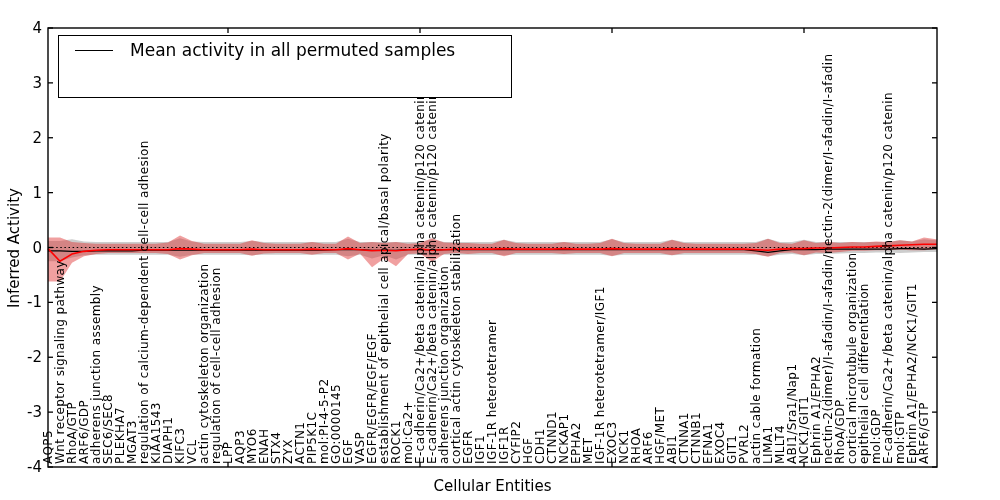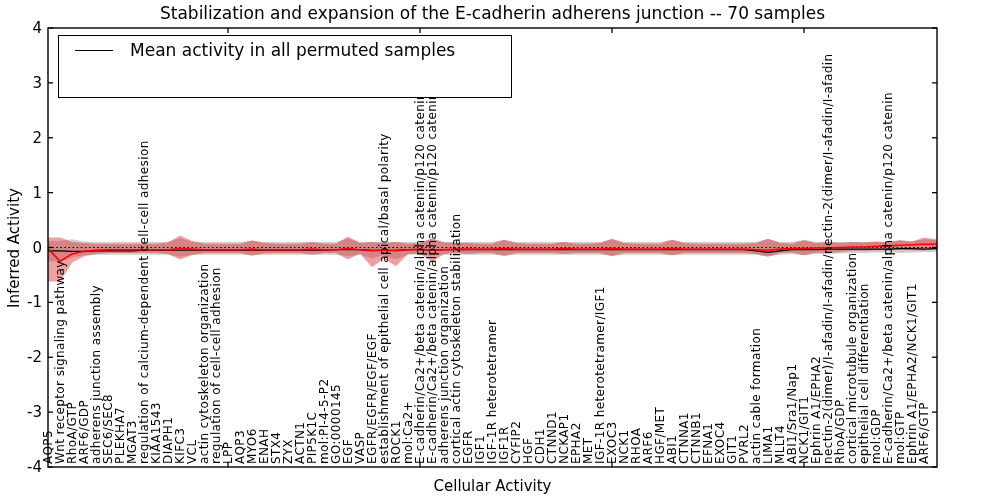--- a/index.html
+++ b/index.html
@@ -17,23 +17,22 @@
   .legend{position:absolute;left:58px;top:35px;width:452px;height:61px;background:#fff;
           border:1.5px solid #000;z-index:3;display:flex;flex-direction:column;justify-content:flex-start;}
   .lrow{display:flex;align-items:center;height:28px;}
   .lline{display:inline-block;width:38px;height:0;border-top:1.7px solid #000;margin-left:16px;flex:none;}
   .ltext{font-size:17px;margin-left:17px;white-space:nowrap;}
 </style>
 </head>
 <body>
 
 <div class="fig">
-  <div class="title">Stabilization and expansion of the E-cadherin adherens junction -- 70 samples</div>
   <div class="ylabel">Inferred Activity</div>
-  <div class="xlabel">Cellular Activity</div>
+  <div class="xlabel">Cellular Entities</div>
 
   <svg id="plot-svg" width="1000" height="500">
       <path d="M48,240.915 L60,240.915 L72,239.26875 L84,241.46375 L96,242.0125 L108,242.0125 L120,242.0125 L132,242.0125 L144,242.0125 L156,242.0125 L168,242.0125 L180,238.17125 L192,241.46375 L204,242.0125 L216,242.0125 L228,242.0125 L240,242.0125 L252,240.915 L264,242.0125 L276,242.0125 L288,242.0125 L300,242.0125 L312,242.0125 L324,242.0125 L336,242.0125 L348,238.72 L360,242.0125 L372,242.0125 L384,242.0125 L396,242.0125 L408,242.0125 L420,242.0125 L432,239.26875 L444,242.0125 L456,242.0125 L468,242.0125 L480,242.0125 L492,242.0125 L504,239.8175 L516,242.0125 L528,242.0125 L540,242.0125 L552,242.0125 L564,242.0125 L576,242.0125 L588,242.0125 L600,242.0125 L612,239.26875 L624,242.0125 L636,242.0125 L648,242.0125 L660,242.0125 L672,239.8175 L684,242.0125 L696,242.0125 L708,242.0125 L720,242.0125 L732,242.0125 L744,242.0125 L756,242.0125 L768,238.72 L780,242.0125 L792,242.0125 L804,239.8175 L816,242.0125 L828,242.0125 L840,242.0125 L852,242.0125 L864,242.0125 L876,242.0125 L888,242.0125 L900,240.36625 L912,241.46375 L924,239.26875 L936,240.36625 L937,240.36625 L937,251.89 L936,251.89 L924,251.89 L912,252.43875 L900,252.9875 L888,252.43875 L876,252.43875 L864,252.9875 L852,252.9875 L840,253.53625 L828,254.085 L816,254.085 L804,255.1825 L792,254.085 L780,254.63375 L768,256.28 L756,254.63375 L744,254.63375 L732,254.63375 L720,254.63375 L708,254.63375 L696,254.63375 L684,254.63375 L672,255.1825 L660,254.63375 L648,254.63375 L636,254.63375 L624,254.63375 L612,255.73125 L600,254.63375 L588,254.63375 L576,254.63375 L564,254.63375 L552,254.63375 L540,254.63375 L528,254.63375 L516,254.63375 L504,255.1825 L492,254.63375 L480,254.63375 L468,254.63375 L456,254.63375 L444,254.63375 L432,255.73125 L420,254.63375 L408,254.63375 L396,259.5725 L384,255.1825 L372,258.475 L360,254.63375 L348,256.28 L336,254.63375 L324,254.63375 L312,254.63375 L300,254.63375 L288,254.63375 L276,254.63375 L264,254.63375 L252,255.1825 L240,254.63375 L228,254.63375 L216,254.63375 L204,254.63375 L192,254.63375 L180,256.82875 L168,254.63375 L156,254.63375 L144,254.63375 L132,254.63375 L120,254.63375 L108,254.63375 L96,254.63375 L84,255.1825 L72,257.3775 L60,261.21875 L48,261.21875 Z" fill="rgba(145,145,145,0.45)" stroke="none"></path>
       <path d="M48,237.6225 L60,237.6225 L72,242.0125 L84,243.11 L96,243.65875 L108,243.65875 L120,243.65875 L132,243.65875 L144,243.65875 L156,243.65875 L168,242.56125 L180,235.4275 L192,240.915 L204,243.65875 L216,243.65875 L228,243.65875 L240,243.65875 L252,240.36625 L264,243.11 L276,243.65875 L288,243.65875 L300,243.65875 L312,242.0125 L324,243.65875 L336,243.65875 L348,236.525 L360,243.11 L372,242.0125 L384,243.11 L396,242.0125 L408,243.65875 L420,243.11 L432,238.17125 L444,242.56125 L456,243.11 L468,243.11 L480,243.65875 L492,243.65875 L504,239.8175 L516,243.11 L528,243.65875 L540,243.65875 L552,243.65875 L564,242.0125 L576,243.65875 L588,243.65875 L600,243.11 L612,238.72 L624,243.11 L636,243.65875 L648,243.65875 L660,243.65875 L672,239.8175 L684,243.11 L696,243.65875 L708,243.65875 L720,243.65875 L732,243.65875 L744,243.65875 L756,243.11 L768,238.72 L780,243.11 L792,243.65875 L804,240.36625 L816,243.11 L828,242.0125 L840,243.11 L852,242.0125 L864,242.56125 L876,241.46375 L888,242.0125 L900,240.36625 L912,241.46375 L924,237.6225 L936,239.26875 L937,239.26875 L937,249.14625 L936,249.14625 L924,250.24375 L912,250.24375 L900,249.695 L888,250.24375 L876,250.24375 L864,250.7925 L852,250.7925 L840,251.89 L828,252.9875 L816,252.43875 L804,255.1825 L792,252.43875 L780,252.9875 L768,256.82875 L756,254.085 L744,252.9875 L732,252.9875 L720,252.9875 L708,252.9875 L696,252.9875 L684,252.9875 L672,255.1825 L660,252.9875 L648,252.9875 L636,252.9875 L624,252.9875 L612,256.28 L600,252.9875 L588,252.9875 L576,252.9875 L564,254.085 L552,252.9875 L540,252.9875 L528,252.9875 L516,252.9875 L504,256.28 L492,252.9875 L480,252.9875 L468,254.085 L456,252.9875 L444,254.085 L432,261.7675 L420,253.53625 L408,254.085 L396,266.1575 L384,258.475 L372,267.255 L360,253.53625 L348,259.5725 L336,252.9875 L324,252.9875 L312,254.63375 L300,252.9875 L288,252.9875 L276,252.9875 L264,253.53625 L252,255.73125 L240,252.9875 L228,252.9875 L216,252.9875 L204,252.9875 L192,255.1825 L180,259.5725 L168,254.085 L156,252.9875 L144,252.9875 L132,252.9875 L120,252.9875 L108,252.9875 L96,254.085 L84,256.28 L72,262.865 L60,281.5225 L48,281.5225 Z" fill="rgba(222,45,45,0.45)" stroke="none"></path>
       <polyline points="48,250.7925 60,250.7925 72,251.34125 84,251.34125 96,250.7925 108,250.7925 120,250.7925 132,250.7925 144,250.24375 156,250.24375 168,250.24375 180,250.24375 192,250.24375 204,250.24375 216,250.24375 228,250.24375 240,250.24375 252,250.24375 264,250.24375 276,250.24375 288,250.24375 300,250.24375 312,250.24375 324,250.24375 336,249.695 348,249.695 360,249.695 372,250.24375 384,250.24375 396,250.24375 408,249.695 420,249.695 432,250.24375 444,249.695 456,249.695 468,249.695 480,249.695 492,249.695 504,249.695 516,249.695 528,249.695 540,249.695 552,249.695 564,249.695 576,249.695 588,249.695 600,249.695 612,249.695 624,249.695 636,249.695 648,249.695 660,249.695 672,249.695 684,249.695 696,249.695 708,249.695 720,249.695 732,249.695 744,249.695 756,250.7925 768,252.43875 780,250.7925 792,249.695 804,249.695 816,249.695 828,249.14625 840,249.14625 852,249.14625 864,249.14625 876,249.14625 888,249.14625 900,248.5975 912,248.5975 924,249.14625 936,248.5975 937,248.5975" fill="none" stroke="#000000" stroke-width="1.2"></polyline>
       <line x1="48" y1="247.5" x2="937" y2="247.5" stroke="#000000" stroke-width="1.2" stroke-dasharray="1.5,2.6"></line>
       <polyline points="48,248.5975 60,261.21875 72,254.085 84,251.34125 96,250.24375 108,249.695 120,249.695 132,249.695 144,249.695 156,249.695 168,249.695 180,248.5975 192,249.14625 204,249.695 216,249.695 228,249.695 240,249.695 252,249.14625 264,249.695 276,249.695 288,249.695 300,249.695 312,249.14625 324,249.695 336,249.695 348,248.5975 360,249.695 372,250.7925 384,250.24375 396,250.7925 408,249.695 420,249.14625 432,250.24375 444,249.695 456,249.14625 468,249.14625 480,249.14625 492,249.14625 504,248.5975 516,249.14625 528,249.14625 540,249.14625 552,249.14625 564,248.5975 576,249.14625 588,249.14625 600,249.14625 612,248.5975 624,249.14625 636,249.14625 648,249.14625 660,249.14625 672,248.5975 684,249.14625 696,249.14625 708,249.14625 720,249.14625 732,249.14625 744,249.14625 756,249.695 768,250.24375 780,249.14625 792,248.5975 804,248.5975 816,248.04875 828,248.04875 840,247.5 852,246.95125 864,246.95125 876,246.4025 888,245.85375 900,245.305 912,244.75625 924,244.2075 936,244.2075 937,244.2075" fill="none" stroke="#ff0000" stroke-width="1.6"></polyline>
       <rect x="48" y="28" width="889" height="439" fill="none" stroke="#000000" stroke-width="1.4"></rect>
       <line x1="48" y1="28" x2="53" y2="28" stroke="#000000" stroke-width="1.3"></line>
       <line x1="932" y1="28" x2="937" y2="28" stroke="#000000" stroke-width="1.3"></line>

